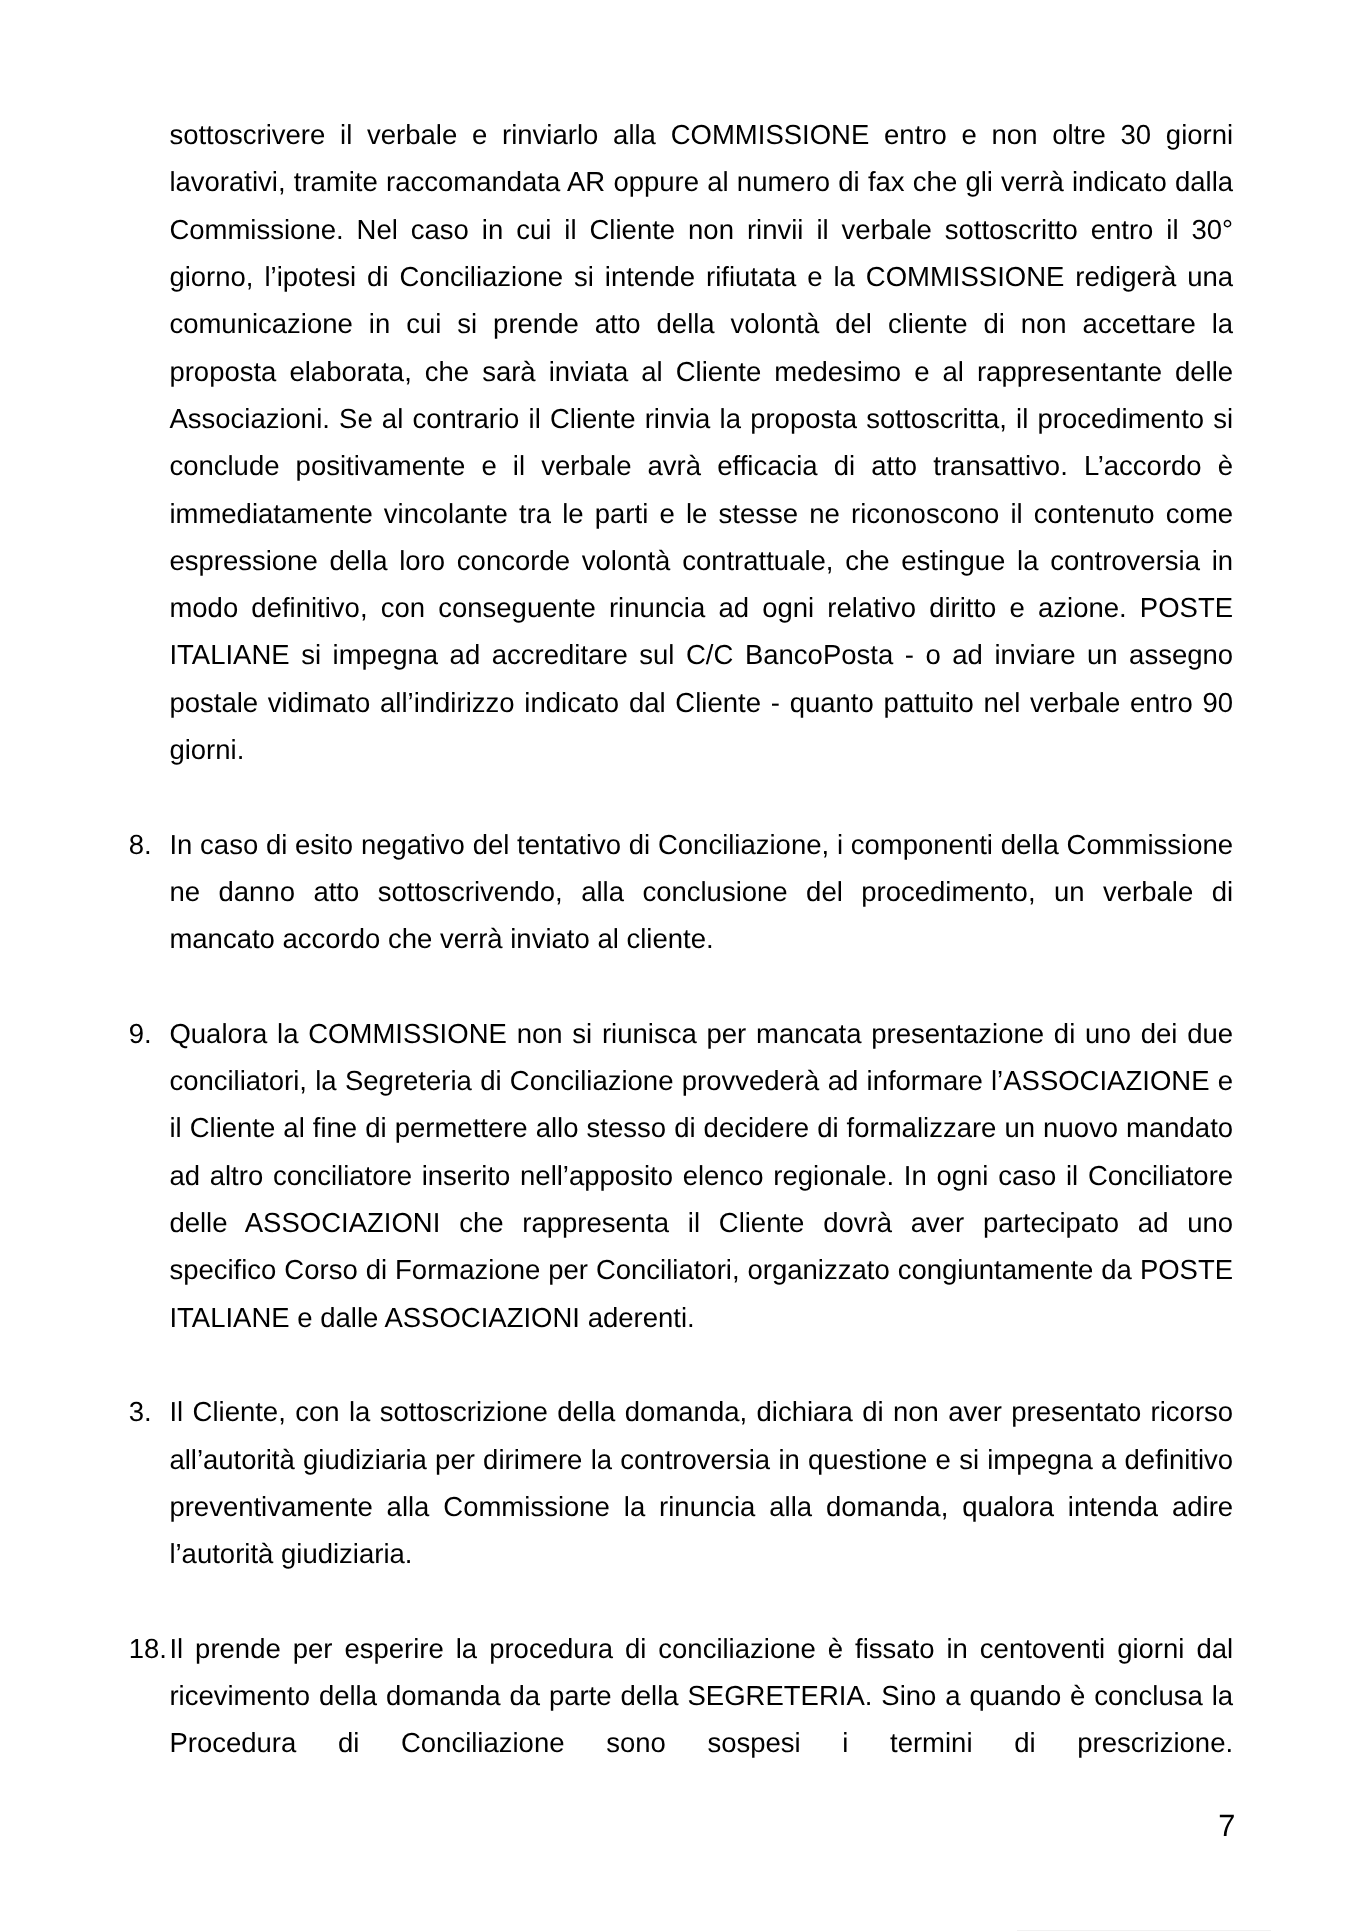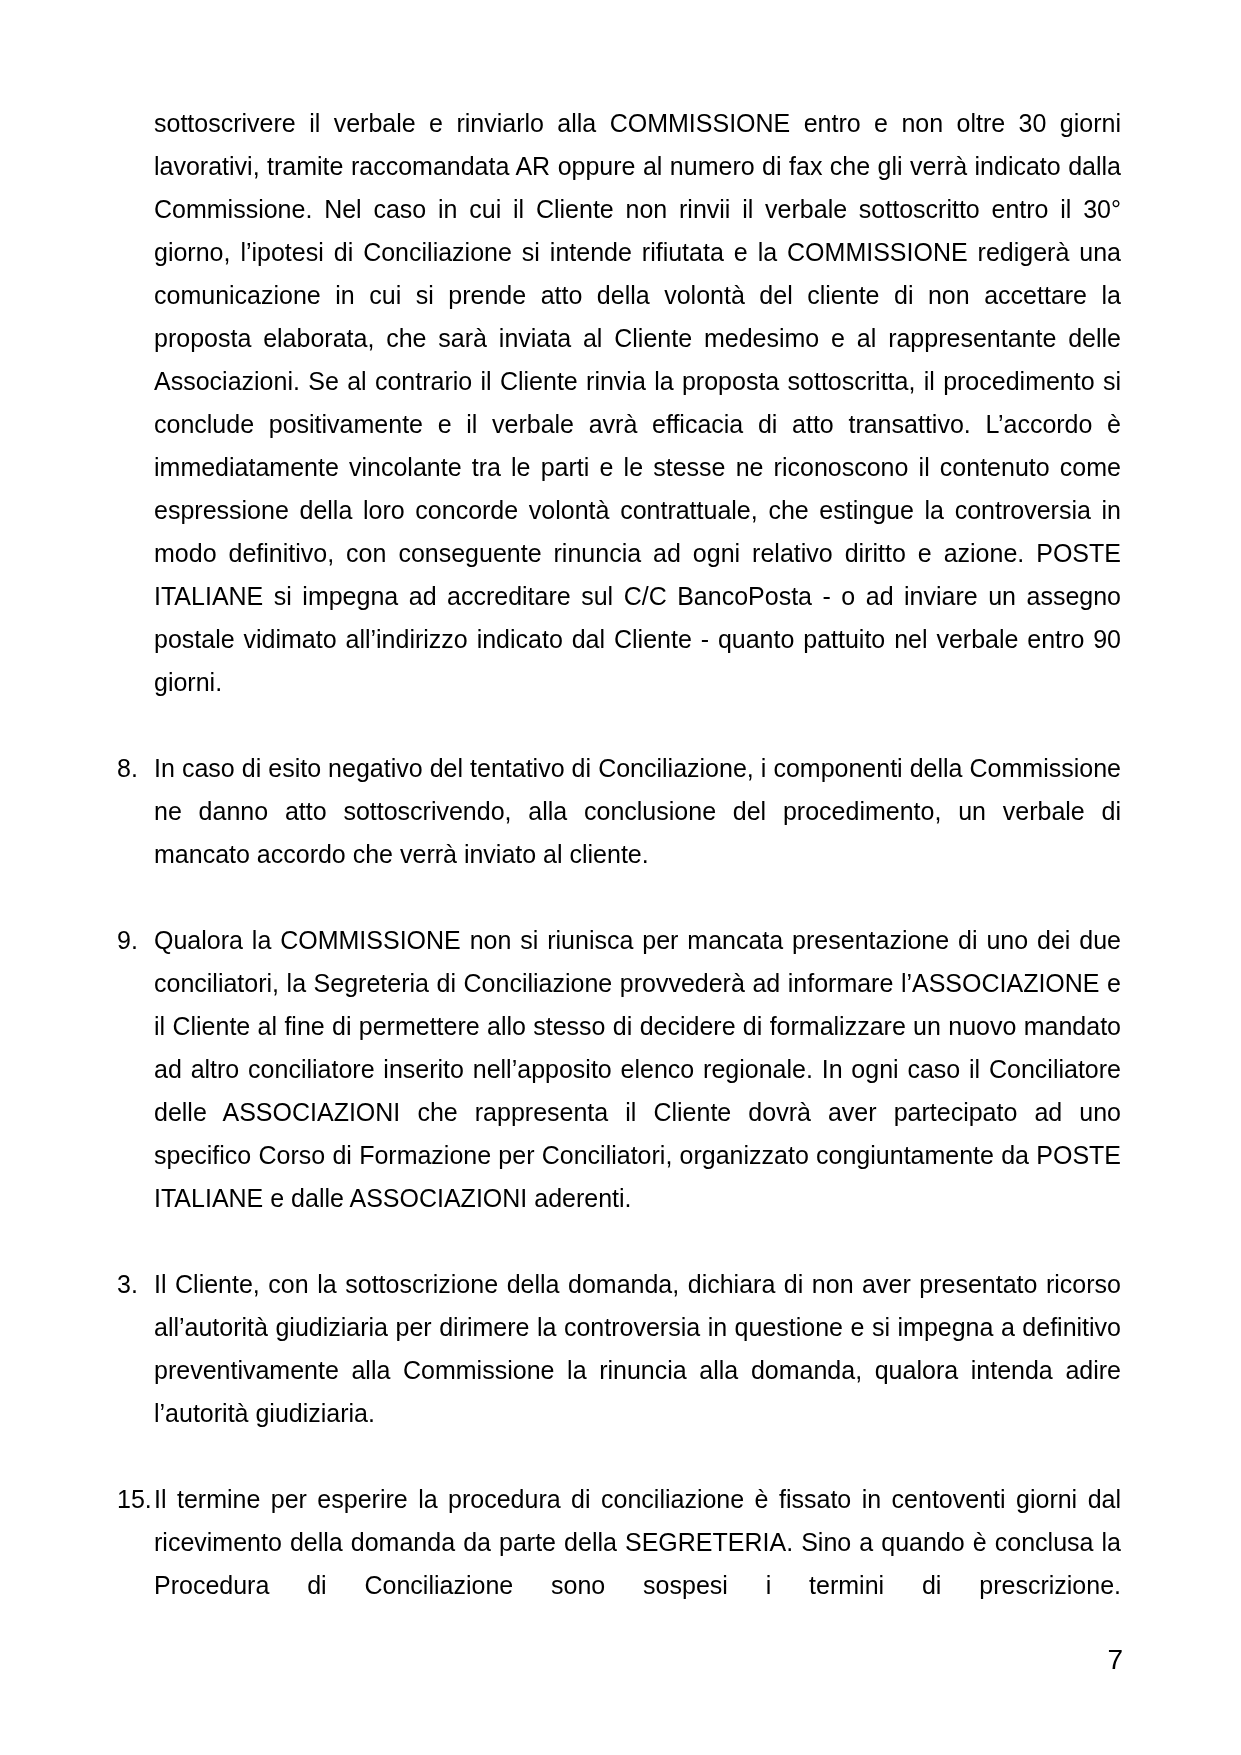--- a/index.html
+++ b/index.html
@@ -74,20 +74,20 @@
       <span class="num">9.</span>
       <span class="body">Qualora la COMMISSIONE non si riunisca per mancata presentazione di uno dei due conciliatori, la Segreteria di Conciliazione provvederà ad informare l’ASSOCIAZIONE e il Cliente al fine di permettere allo stesso di decidere di formalizzare un nuovo mandato ad altro conciliatore inserito nell’apposito elenco regionale. In ogni caso il Conciliatore delle ASSOCIAZIONI che rappresenta il Cliente dovrà aver partecipato ad uno specifico Corso di Formazione per Conciliatori, organizzato congiuntamente da POSTE ITALIANE e dalle ASSOCIAZIONI aderenti.</span>
     </div>
 
     <div class="list-item">
       <span class="num">3.</span>
       <span class="body">Il Cliente, con la sottoscrizione della domanda, dichiara di non aver presentato ricorso all’autorità giudiziaria per dirimere la controversia in questione e si impegna a definitivo preventivamente alla Commissione la rinuncia alla domanda, qualora intenda adire l’autorità giudiziaria.</span>
     </div>
 
     <div class="list-item">
-      <span class="num">15.</span>
-      <span class="body force-last-justify">Il termine per esperire la procedura di conciliazione è fissato in centoventi giorni dal ricevimento della domanda da parte della SEGRETERIA. Sino a quando è conclusa la Procedura di Conciliazione sono sospesi i termini di prescrizione.</span>
+      <span class="num">18.</span>
+      <span class="body force-last-justify">Il prende per esperire la procedura di conciliazione è fissato in centoventi giorni dal ricevimento della domanda da parte della SEGRETERIA. Sino a quando è conclusa la Procedura di Conciliazione sono sospesi i termini di prescrizione.</span>
     </div>
 
   </div>
 
   <div class="page-number">7</div>
 </div>
 
 </body></html>

